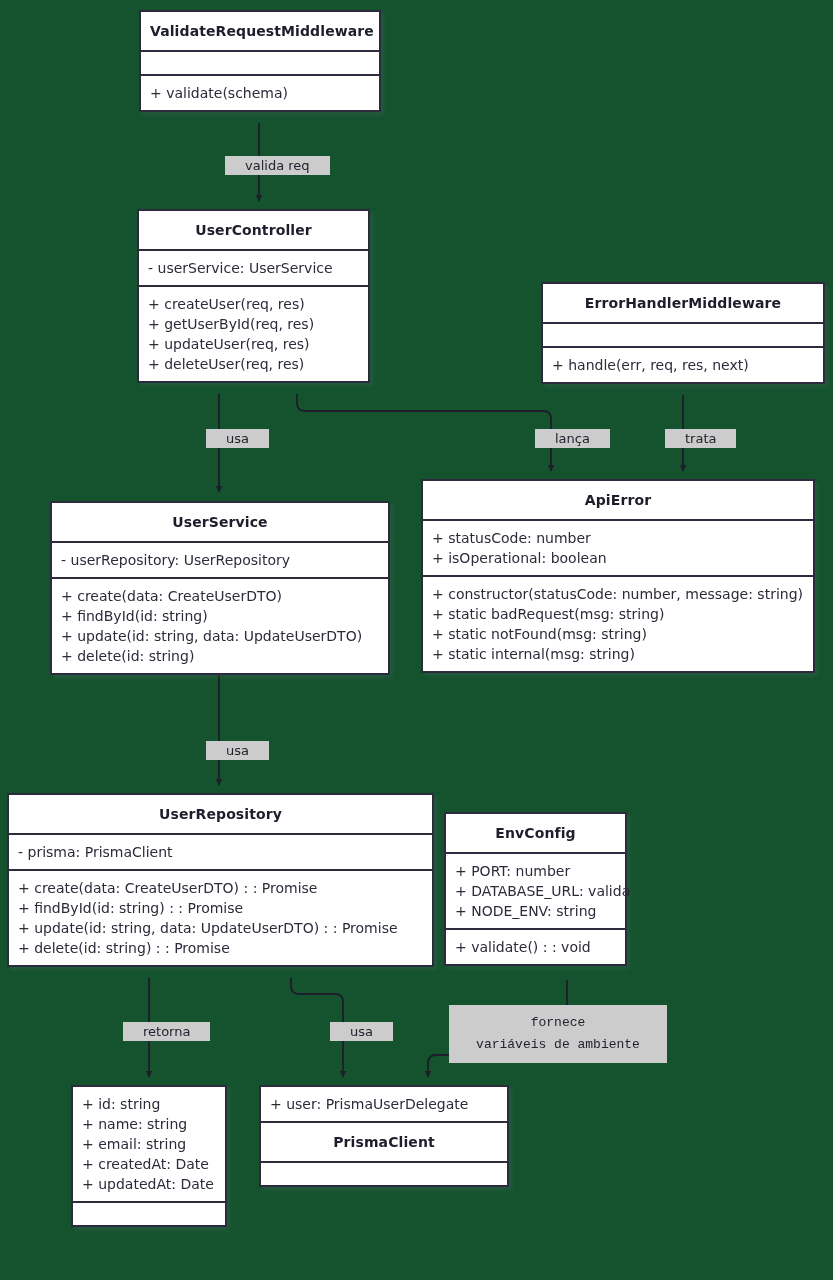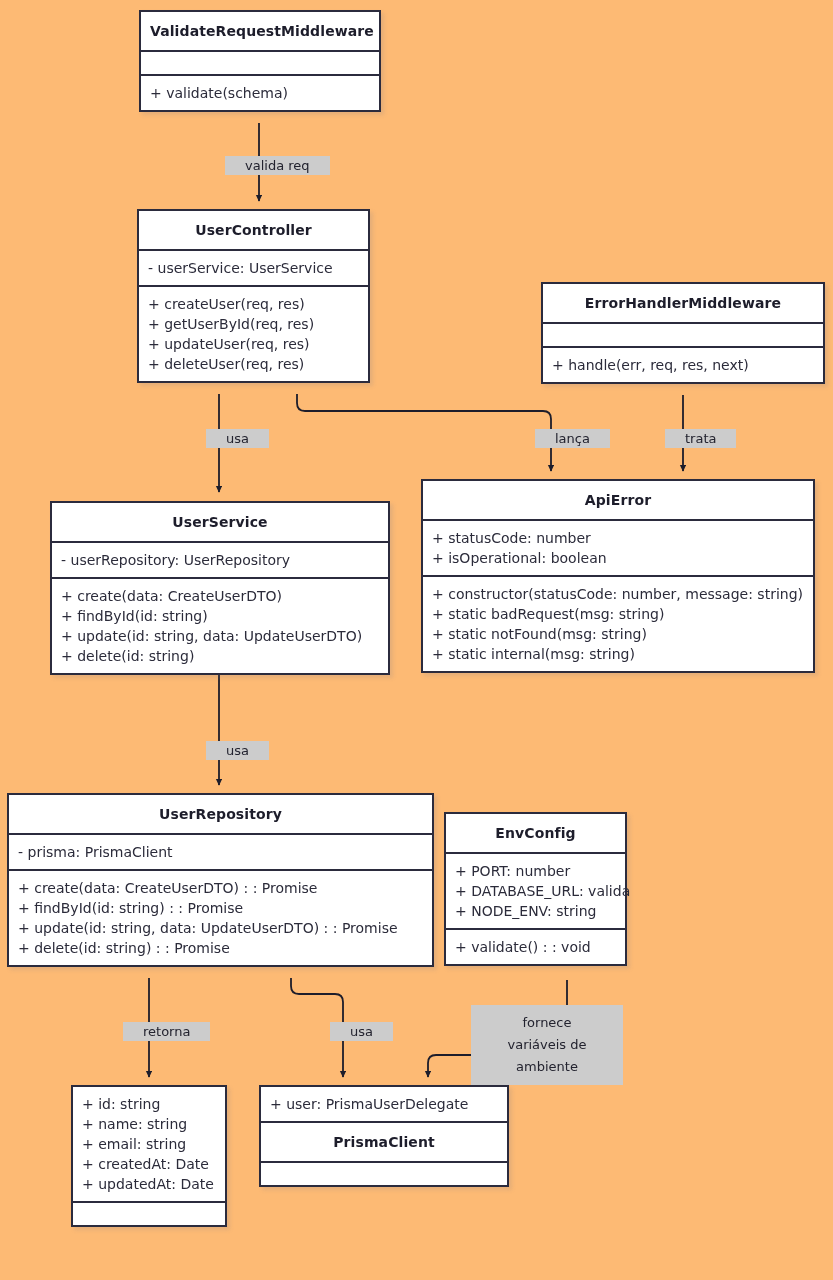--- a/index.html
+++ b/index.html
@@ -8,21 +8,21 @@
     background: #ffffff;
   }
   body {
     font-family: "DejaVu Sans", "Liberation Sans", sans-serif;
     -webkit-font-smoothing: antialiased;
   }
   #canvas {
     position: relative;
     width: 833px;
     height: 1280px;
-    background: #fdba74;
+    background: #14532d;
     overflow: hidden;
   }
   svg#edges {
     position: absolute;
     left: 0;
     top: 0;
     width: 833px;
     height: 1280px;
     pointer-events: none;
   }
@@ -212,18 +212,18 @@
   <div class="edge-label" style="left:535px; top:429px;">lança</div>
 
   <div class="edge-label" style="left:665px; top:429px;">trata</div>
 
   <div class="edge-label" style="left:206px; top:741px;">usa</div>
 
   <div class="edge-label" style="left:123px; top:1022px;">retorna</div>
 
   <div class="edge-label" style="left:330px; top:1022px;">usa</div>
 
-  <div class="edge-label multiline" style="left:471px; top:1005px; width:152px;">
+  <div class="edge-label multiline" style="left:449px; top:1005px; width:218px;font-family:Liberation Mono, monospace;">
     <div>fornece</div>
     <div>variáveis de ambiente</div>
   </div>
 
 </div>
 
 </body></html>

